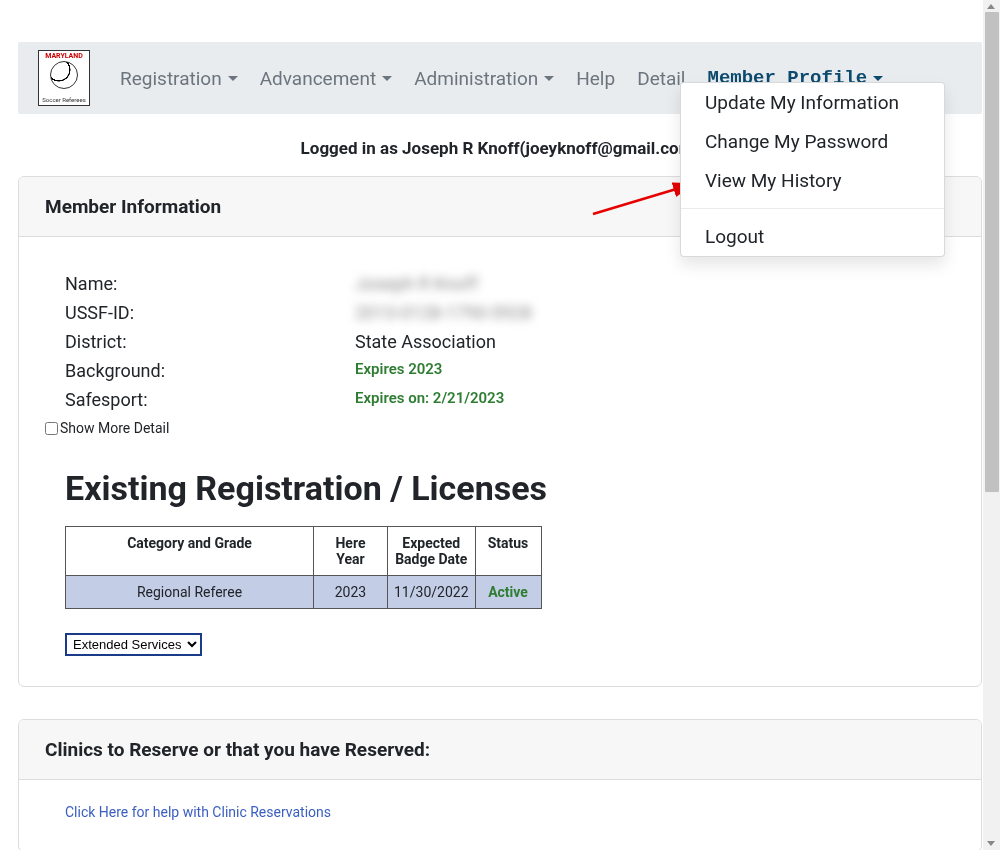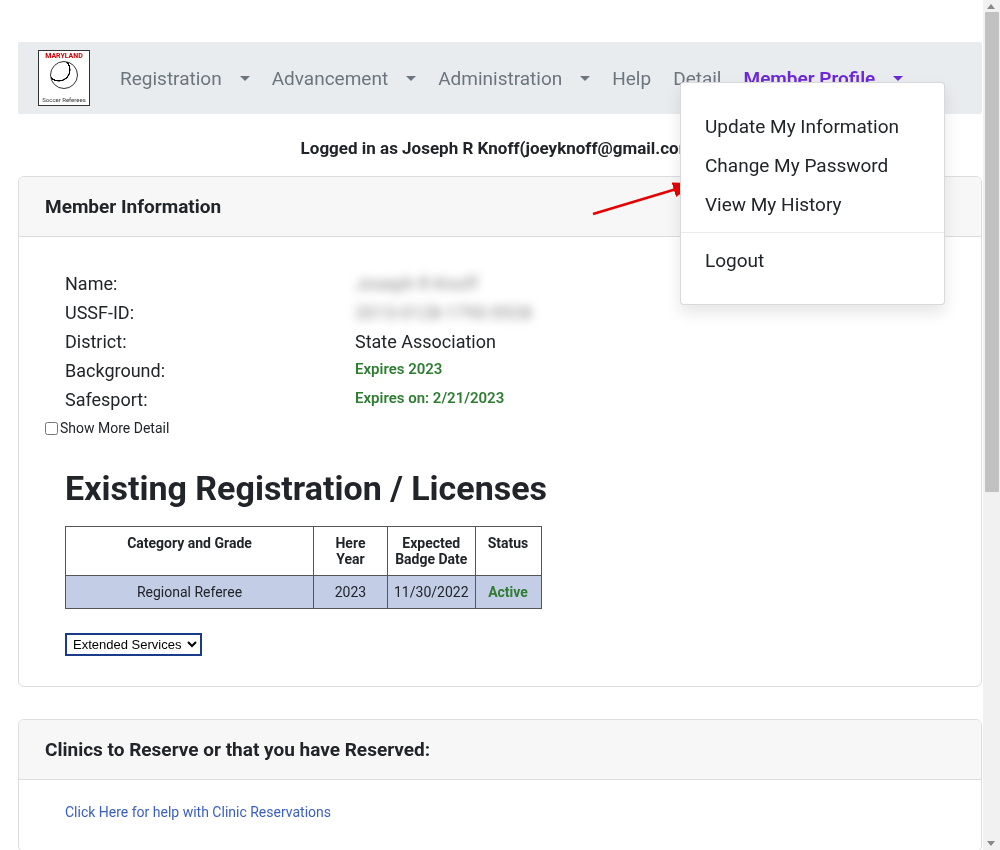--- a/index.html
+++ b/index.html
@@ -50,39 +50,39 @@
       align-items: center;
       gap: 22px;
       margin-left: 12px;
     }
     .nav-item {
       color: #6c757d;
       font-size: 19px;
       cursor: pointer;
       display: flex;
       align-items: center;
-      gap: 18px;
-    }
-    .nav-item.active { color: #6d28d9; font-weight: 600; }
+      gap: 6px;
+    }
+    .nav-item.active { color: #0c4a6e; font-weight: 600; font-family: Liberation Mono, monospace; }
     .caret-down {
       width: 0; height: 0;
       border-left: 5px solid transparent;
       border-right: 5px solid transparent;
       border-top: 5px solid currentColor;
       display: inline-block;
     }
     .dropdown-menu {
       position: absolute;
       right: 55px;
       top: 82px;
       background: #fff;
       border: 1px solid rgba(0,0,0,.15);
       border-radius: 4px;
       min-width: 265px;
-      padding: 24px 0;
+      padding: 0 0;
       box-shadow: 0 .5rem 1rem rgba(0,0,0,.1);
       z-index: 100;
     }
     .dropdown-item {
       padding: 8px 24px;
       font-size: 19px;
       color: #212529;
       cursor: pointer;
     }
     .dropdown-divider {

